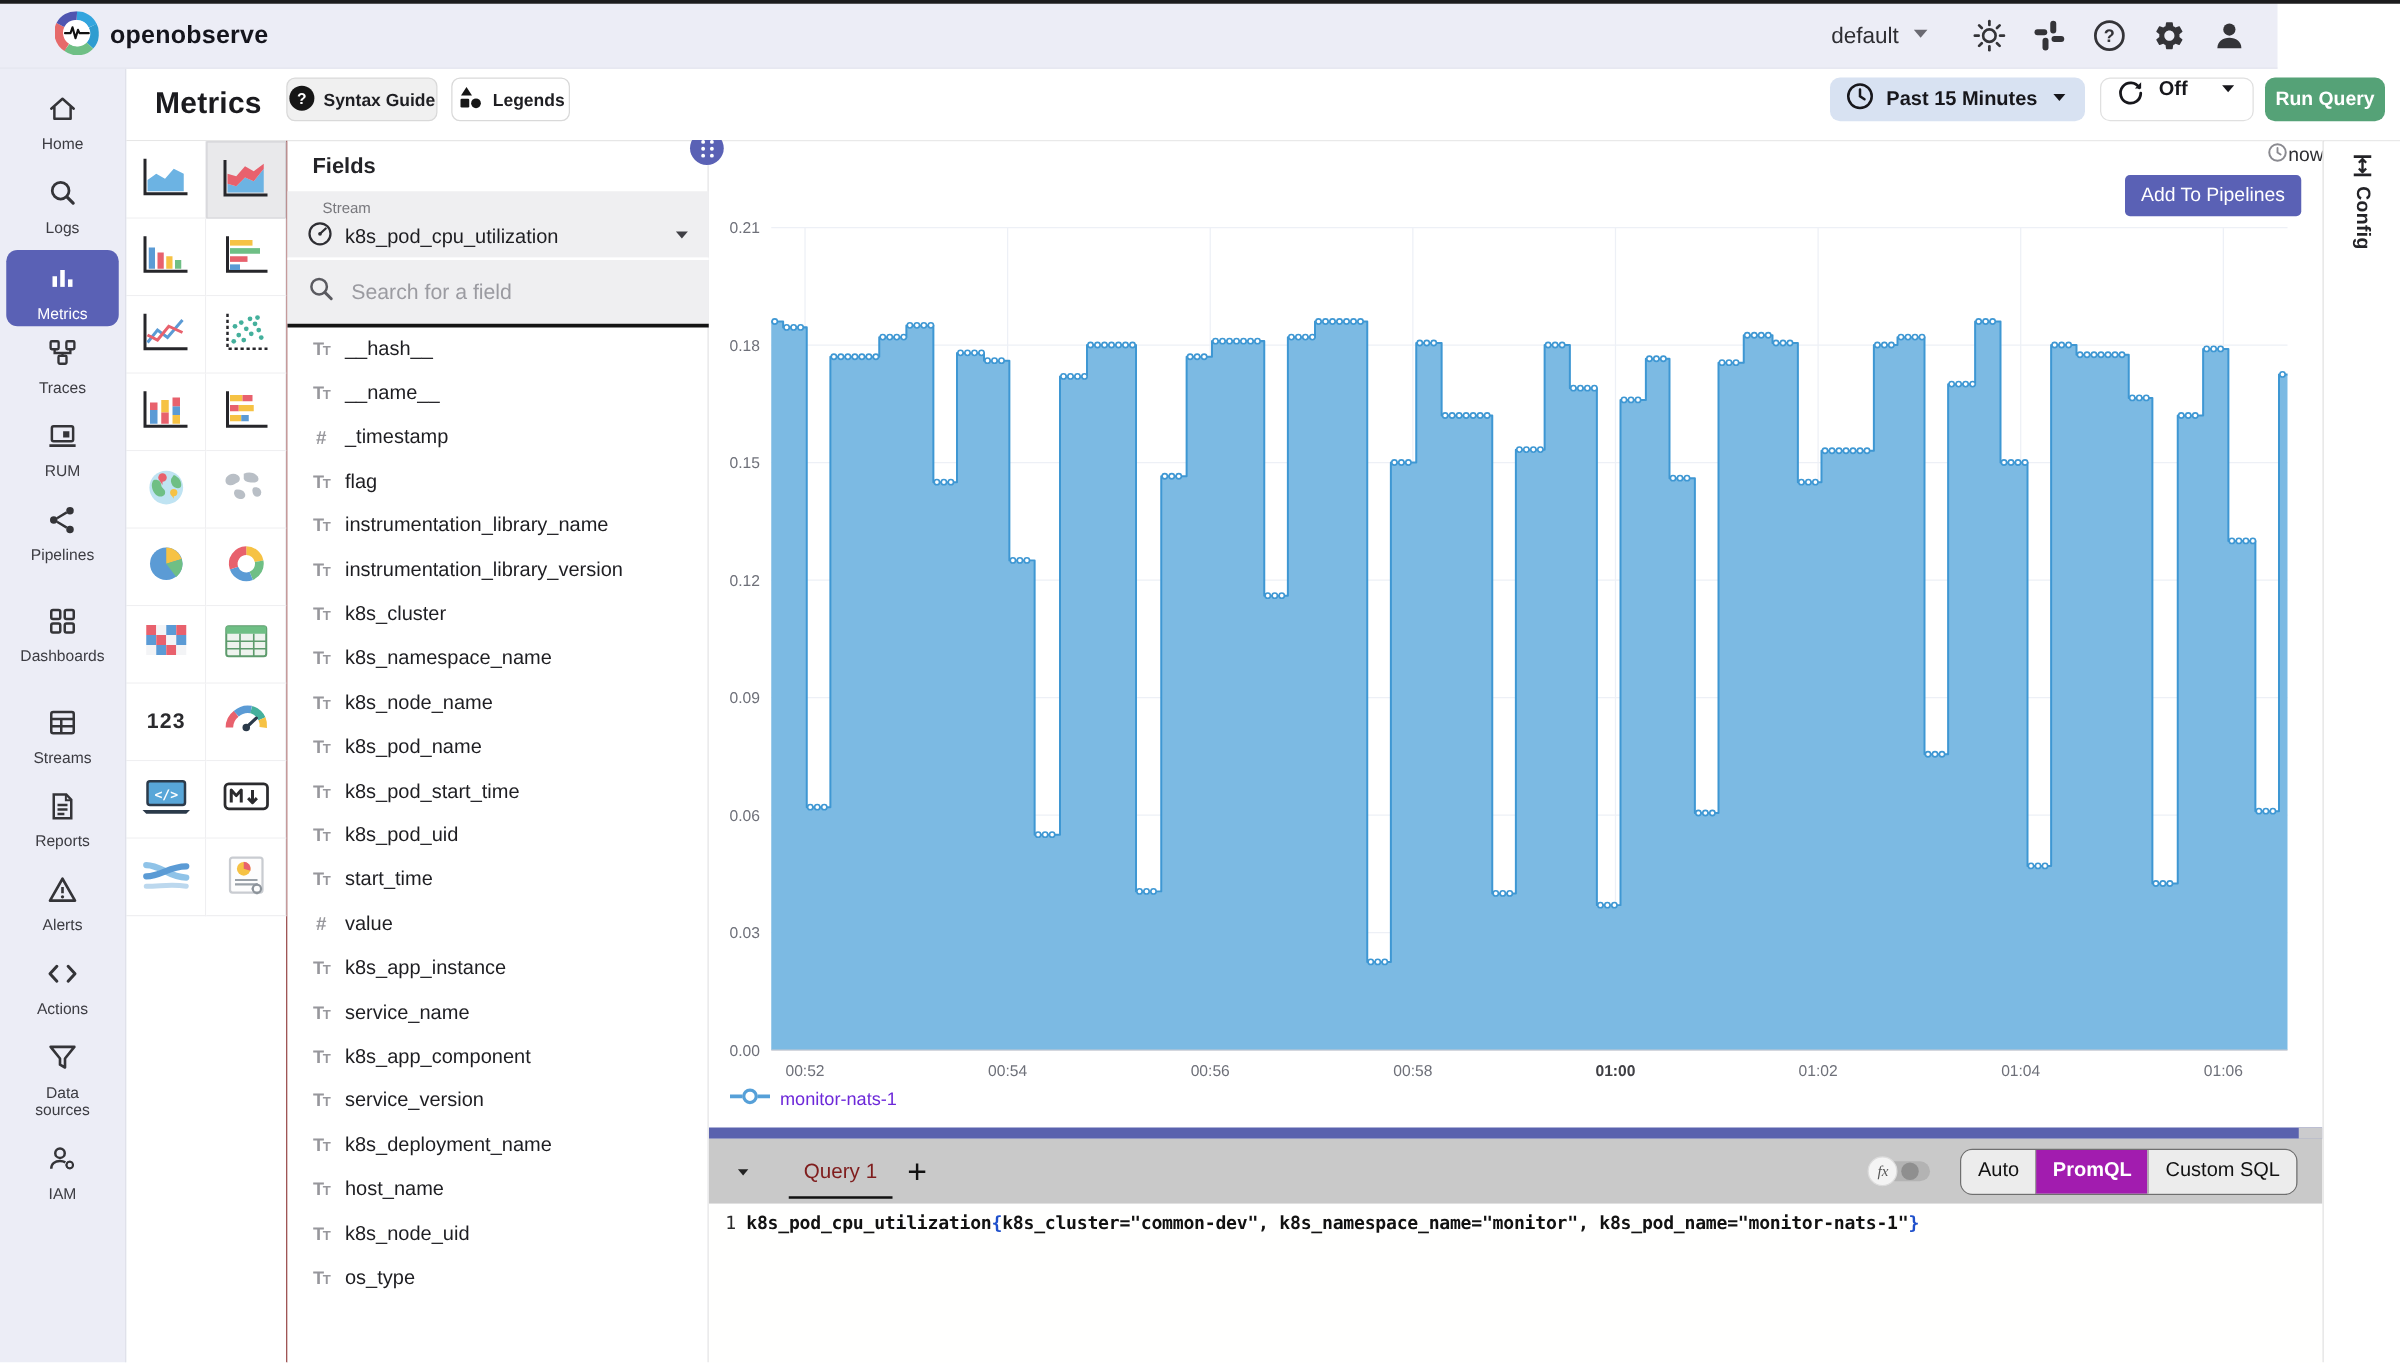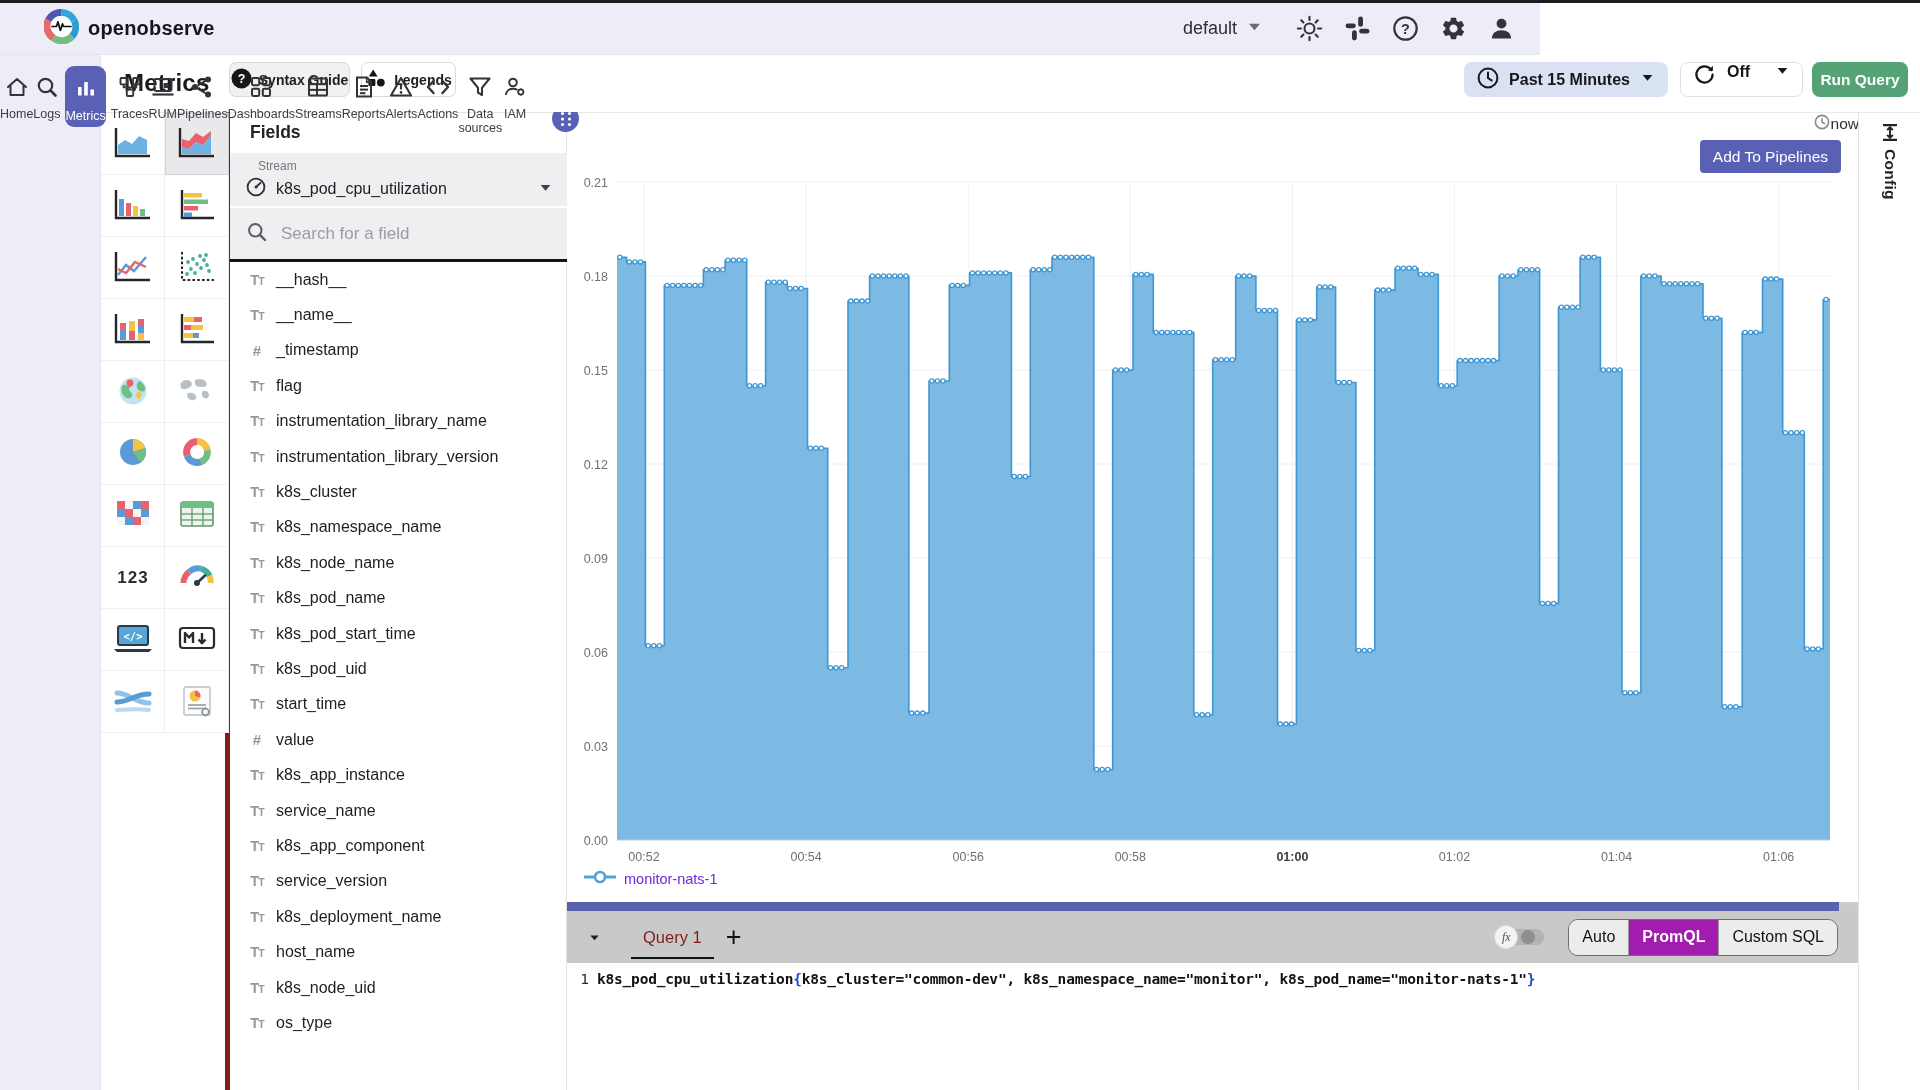--- a/index.html
+++ b/index.html
@@ -4,32 +4,32 @@
 <style>
   * { margin:0; padding:0; box-sizing:border-box; }
   html,body { width:1920px; height:1090px; overflow:hidden; background:#fff;
     font-family:"Liberation Sans", sans-serif; }
   #app { position:relative; width:1920px; height:1090px; background:#fff; }
 
   
   .topedge { position:absolute; left:0; top:0; width:1920px; height:3px; background:#1c1c1e; z-index:50; }
 
   
-  .navbar { position:absolute; left:0; top:3px; width:1540px; height:52px; background:#ECEDF6;
+  .navbar { position:absolute; left:0; top:3px; width:1822px; height:52px; background:#ECEDF6;
     display:flex; align-items:center; z-index:40; border-bottom:1px solid #e4e5ee; }
   .brand { display:flex; align-items:center; gap:9px; margin-left:44px; cursor:pointer; }
   .brandname { font-size:20px; font-weight:800; color:#15151d; letter-spacing:.2px; }
   .nav-right { margin-left:auto; display:flex; align-items:center; gap:21px; margin-right:25px; }
   .org { display:flex; align-items:center; gap:9px; cursor:pointer; margin-right:12px;margin-left:40px; }
   .org-label { font-size:18px; color:#2e2e33; }
   .nav-ic { width:27px; height:27px; display:flex; align-items:center; justify-content:center; cursor:pointer; }
 
   
   .sidebar { position:absolute; left:0; top:55px; width:101px; height:1035px; background:#ECEDF6;
-    border-right:1px solid #e0e1ea; display:flex; flex-direction:row; padding-top:11px; z-index:30; }
+    border-right:1px solid #e0e1ea; display:flex; flex-direction:column; padding-top:11px; z-index:30; }
   .sb-item { height:67px; display:flex; flex-direction:column; align-items:center; padding-top:8px; cursor:pointer; }
   .sb-item.tall { height:81px; }
   .sb-label { font-size:12.5px; color:#3c3c42; margin-top:4px; text-align:center; line-height:13.5px; }
   .sb-item.active { background:#5A61B5; border-radius:9px; margin:0 5px; height:61px; padding-top:10px; }
   .sb-item.active .sb-label { color:#fff; }
 
   
   .pagehead { position:absolute; left:101px; top:55px; width:1819px; height:57px; background:#fff; z-index:20; }
   .page-title { position:absolute; left:23px; top:14px; font-size:24px; font-weight:700; color:#1b1b1f; letter-spacing:.2px; }
   .hbtn { position:absolute; top:7px; height:35px; display:flex; align-items:center; justify-content:center; gap:7px;
@@ -40,21 +40,21 @@
     padding:0 13px; border:none; border-radius:8px; background:#D8E2F2; font-size:16px; font-weight:600; color:#17171c;
     cursor:pointer; font-family:inherit; }
   .refresh { position:absolute; top:7px; right:117px; height:35px; width:123px; display:flex; align-items:flex-start;
     gap:11px; padding:0 12px; border:1px solid #e0e0e0; border-radius:8px; background:#fff; font-size:16px;
     font-weight:600; color:#17171c; cursor:pointer; font-family:inherit; }
   .runquery { position:absolute; top:7px; right:12px; height:35px; width:96px; padding:0; border:none; border-radius:8px;
     font-size:15.5px; font-weight:700; color:#fff; cursor:pointer; font-family:inherit; }
 
   
   .selector { position:absolute; left:101px; top:112px; width:129px; height:978px; background:#fff;
-    border-top:1px solid #e6e6e6; border-right:5px solid #7f1d1d; z-index:10; }
+    border-top:1px solid #e6e6e6; border-right:1px solid #7f1d1d; z-index:10; }
   .sel-grid { display:grid; grid-template-columns:64px 64px; }
   .sel-cell { width:64px; height:62px; border-right:1px solid #efeff1; border-bottom:1px solid #efeff1;
     display:flex; align-items:center; justify-content:center; cursor:pointer; background:#fff; }
   .sel-cell.selected { background:#e9e9eb; border:1px solid #d2d2d6; }
 
   
   .fields { position:absolute; left:230px; top:112px; width:337px; height:978px; background:#fff;
     border-top:1px solid #e6e6e6; border-right:1px solid #e4e4e6; z-index:10; }
   .draghandle { position:absolute; right:-13px; top:-8px; width:27px; height:27px; border-radius:50%;
     border:none; cursor:grab; z-index:25; display:flex; align-items:center; justify-content:center; }

